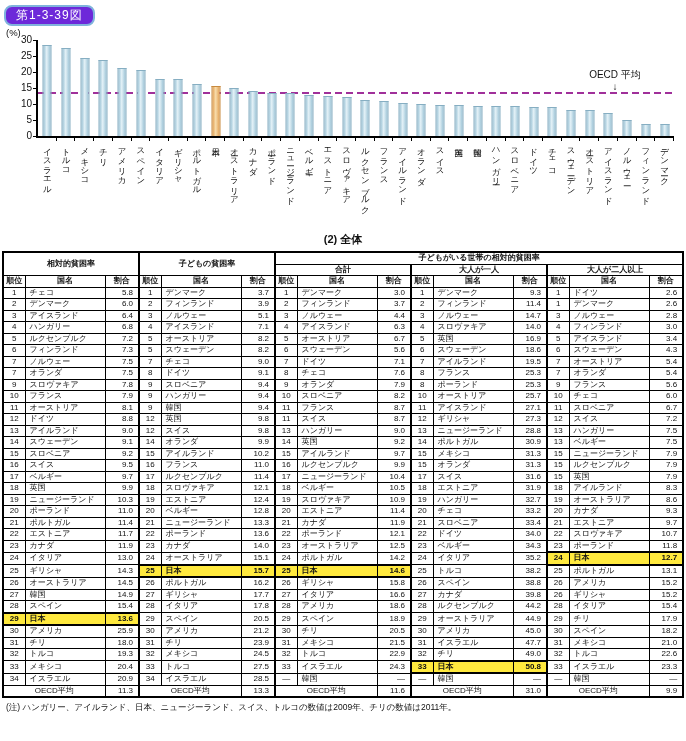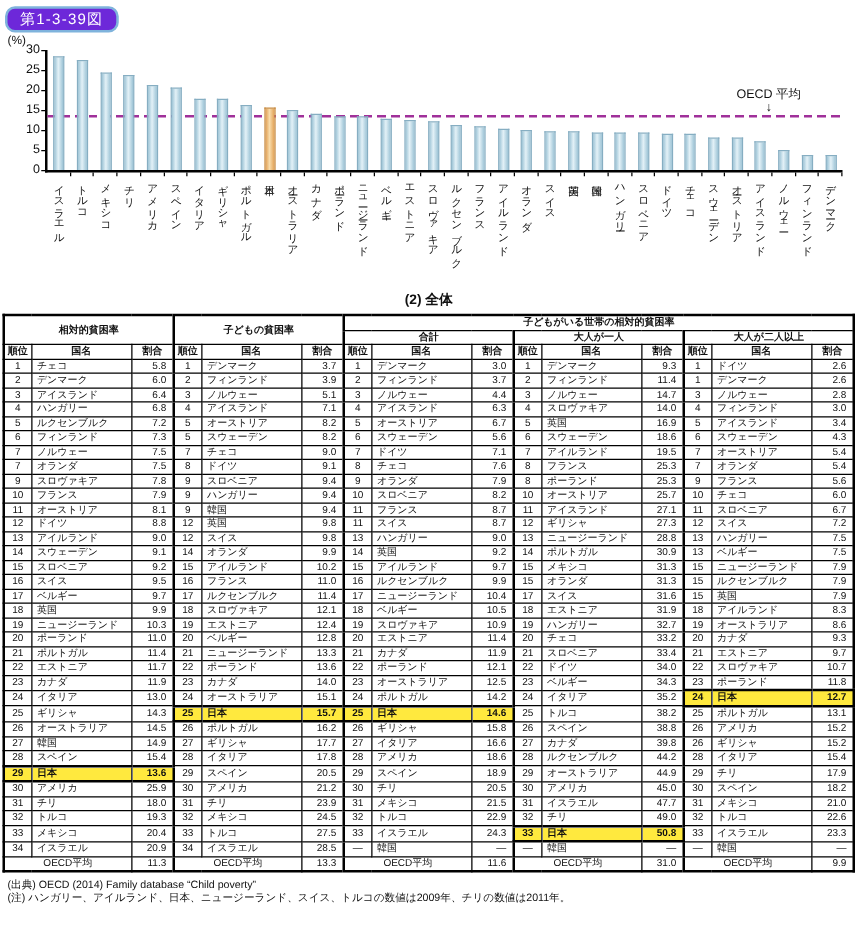--- a/index.html
+++ b/index.html
@@ -927,17 +927,16 @@
           <td class="val">11.6</td>
           <td colspan="2" class="oecd gstart">OECD平均</td>
           <td class="val">31.0</td>
           <td colspan="2" class="oecd gstart">OECD平均</td>
           <td class="val">9.9</td>
         </tr>
       </tbody>
   </table>
 
   <div class="notes">
-    <div>(出典) OECD (2014) Family database “Child poverty”</div>
     <div>(注) ハンガリー、アイルランド、日本、ニュージーランド、スイス、トルコの数値は2009年、チリの数値は2011年。</div>
   </div>
 
 </div>
 
 </body></html>

